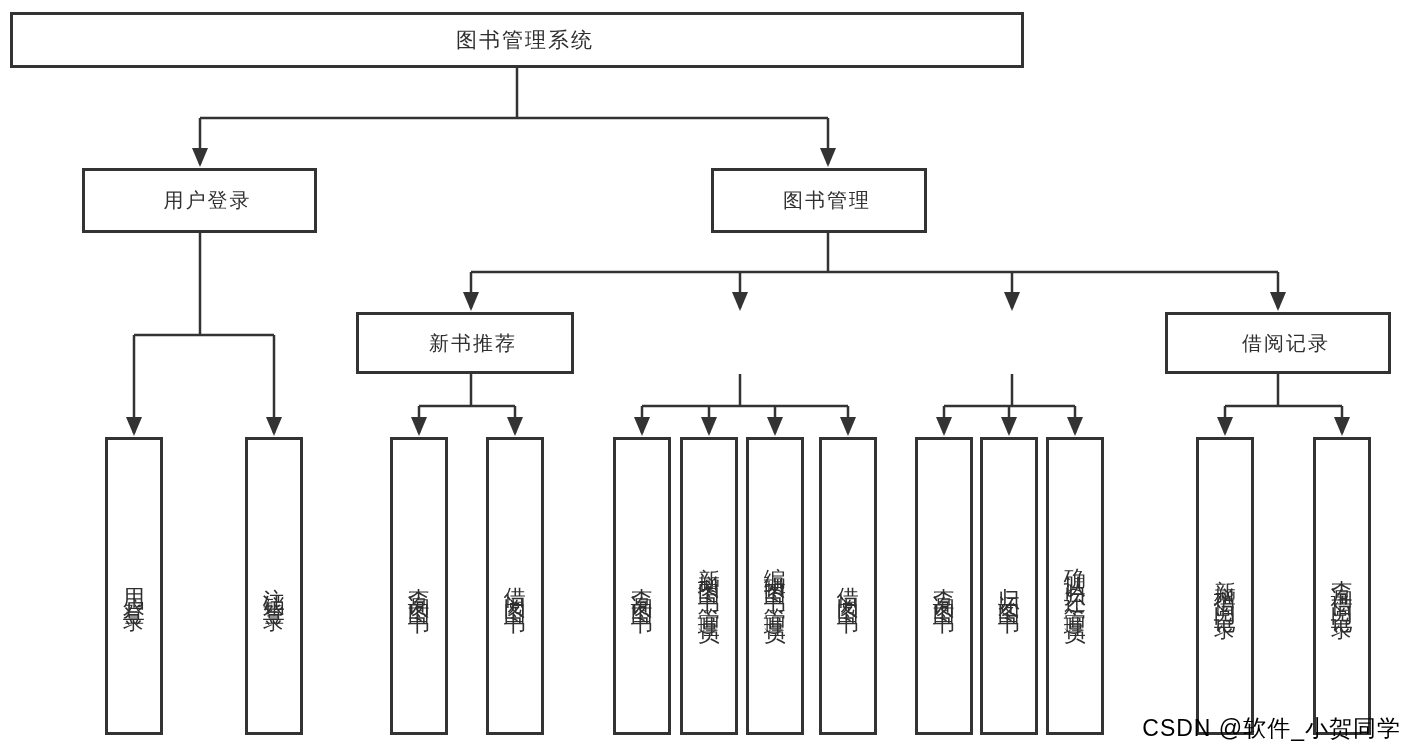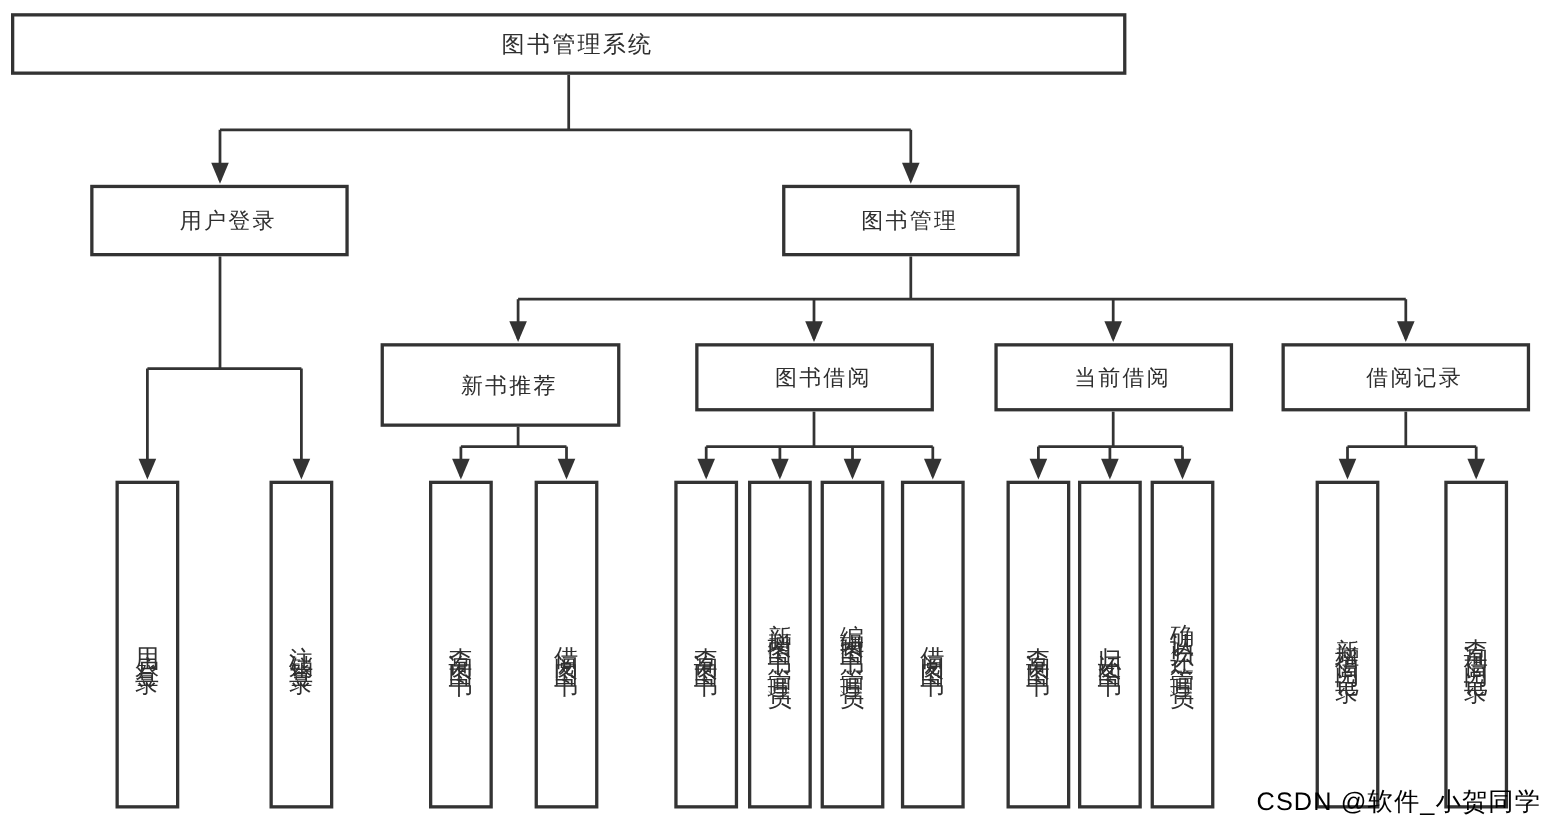--- a/index.html
+++ b/index.html
@@ -92,28 +92,22 @@
     <span>图书管理系统</span>
   </div>
 
   <div class="hbox" style="left:82px;top:168px;width:235px;height:65px">
     <span>用户登录</span>
   </div>
   <div class="hbox" style="left:711px;top:168px;width:216px;height:65px">
     <span>图书管理</span>
   </div>
 
-  <div class="hbox" style="left:346px;top:312px;width:218px;height:76px">
+  <div class="hbox" style="left:356px;top:312px;width:218px;height:62px">
     <span>新书推荐</span>
-  </div>
-  <div class="hbox" style="left:632px;top:312px;width:217px;height:62px">
-    <span>图书借阅</span>
-  </div>
-  <div class="hbox" style="left:904px;top:312px;width:217px;height:62px">
-    <span>当前借阅</span>
   </div>
   <div class="hbox" style="left:1165px;top:312px;width:226px;height:62px">
     <span>借阅记录</span>
   </div>
 
   <div class="leaf" style="left:105px;top:437px;width:58px;height:298px">
     <span class="vtext">用户登录</span>
   </div>
   <div class="leaf" style="left:245px;top:437px;width:58px;height:298px">
     <span class="vtext">注销登录</span>

